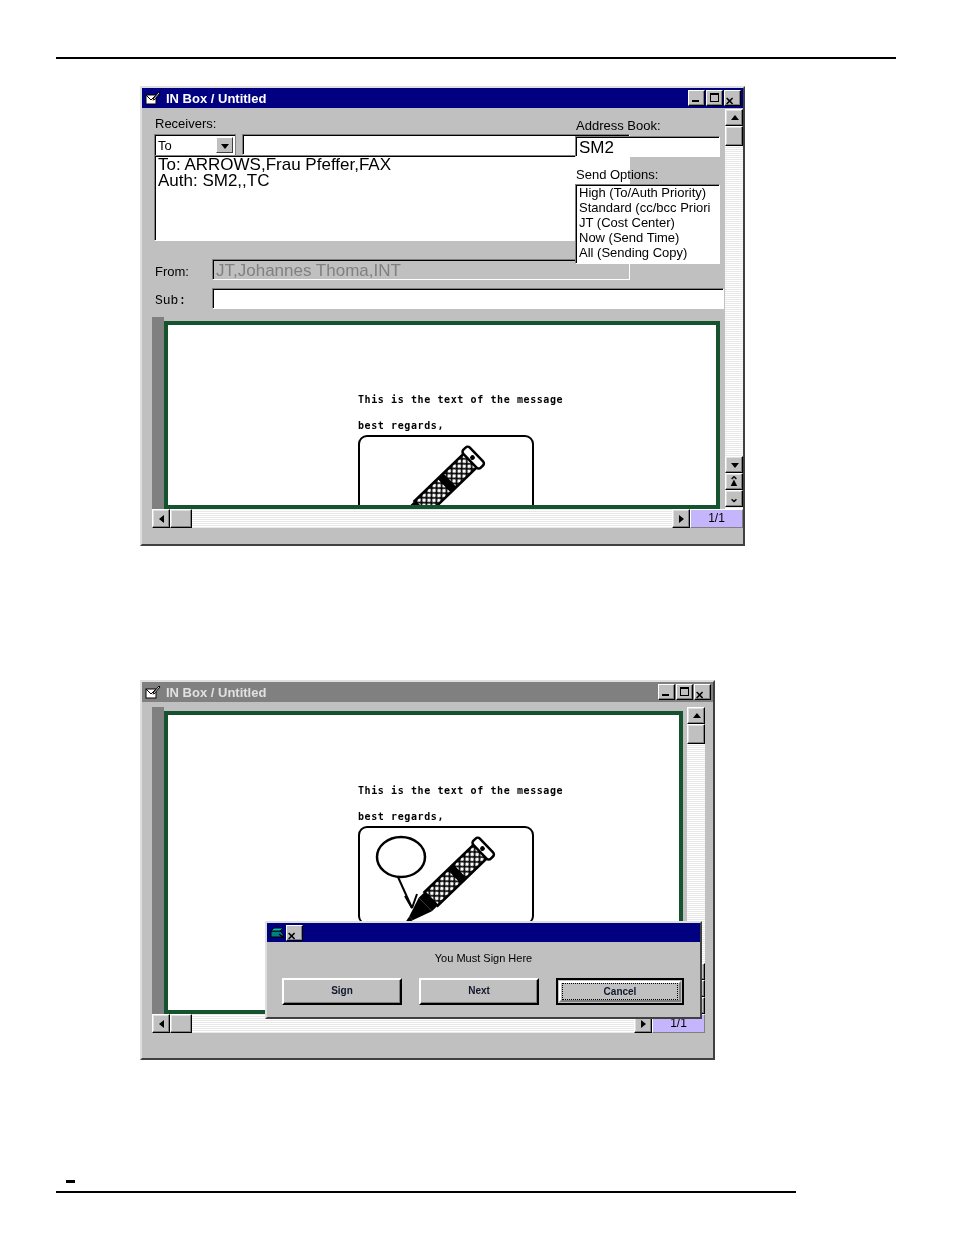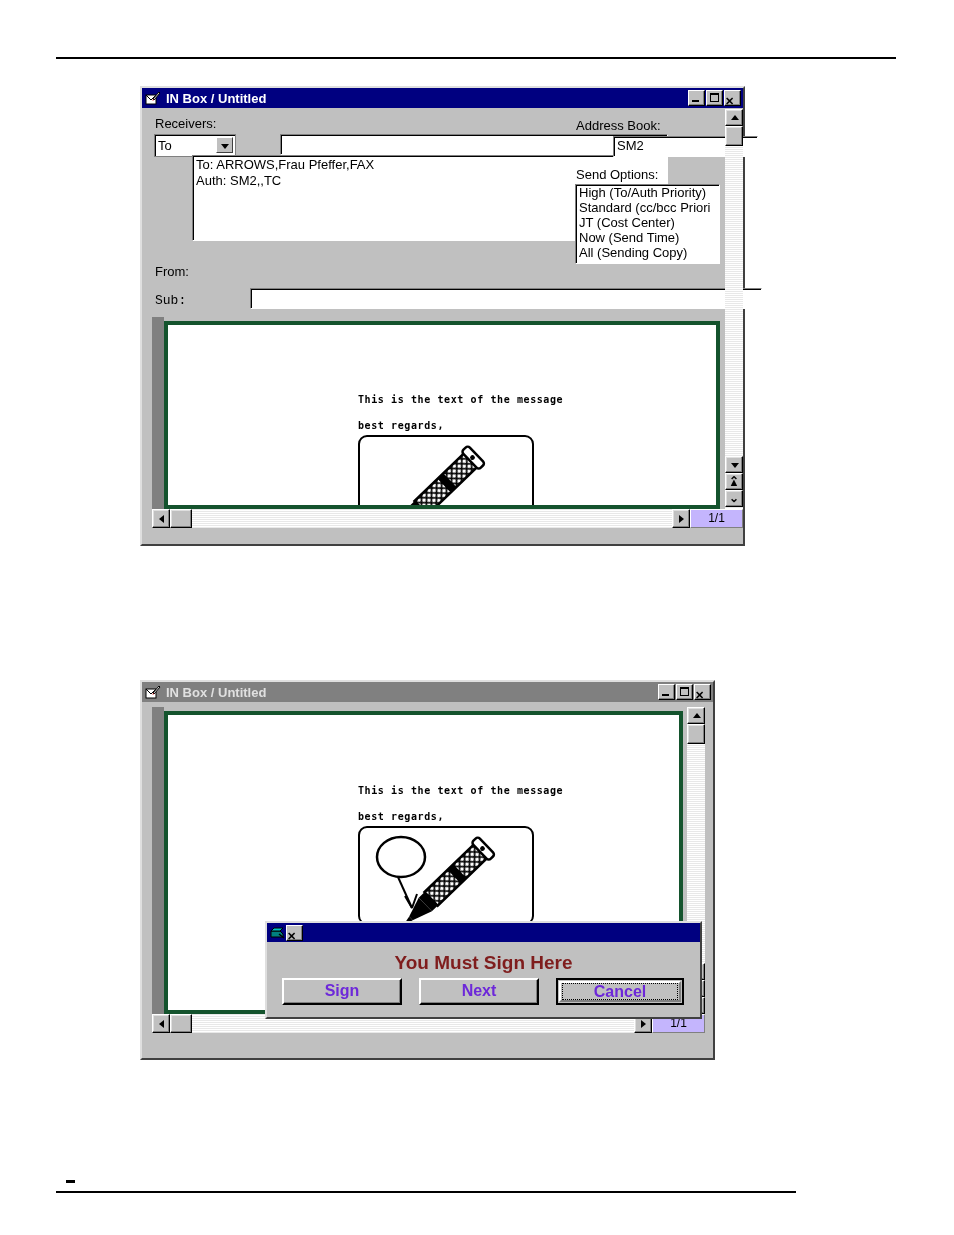--- a/index.html
+++ b/index.html
@@ -100,26 +100,25 @@
   }
   .field {
     position: absolute;
     background: #ffffff;
     box-sizing: border-box;
     border-top: 1px solid #808080;
     border-left: 1px solid #808080;
     border-right: 1px solid #ffffff;
     border-bottom: 1px solid #ffffff;
     box-shadow: inset 1px 1px 0 #000000;
-    font-size: 13px;
+    font-size: 17px;
     color: #000;
     padding: 1px 3px;
     overflow: hidden;
     white-space: nowrap;
-    margin-left: 38px;
   }
   .field.multi { white-space: pre; line-height: 16px; padding-top: 1px; }
   .field.disabled { color: #808080; background: #c0c0c0; }
   .combo {
     position: absolute;
     background: #ffffff;
     box-sizing: border-box;
     box-shadow: inset 1px 1px 0 #000000, inset -1px -1px 0 #ffffff;
     border: 1px solid #808080;
     font-size: 13px;
@@ -258,36 +257,36 @@
     height: 19px;
     background: #000080;
     display: flex; align-items: center;
     padding: 0 2px 0 3px;
     box-sizing: border-box;
   }
   .dlg-msg {
     position: absolute;
     width: 100%;
     text-align: center;
-    font-size: 19px;
-    font-weight: bold;
-    color: #7f1d1d;
+    font-size: 11px;
+    font-weight: normal;
+    color: #000000;
   }
   .btn {
     position: absolute;
     background: #c0c0c0;
     border-top: 2px solid #ffffff;
     border-left: 2px solid #ffffff;
     border-right: 2px solid #000000;
     border-bottom: 2px solid #000000;
     box-shadow: inset -1px -1px 0 #808080;
     box-sizing: border-box;
-    font-size: 16px;
+    font-size: 10px;
     font-weight: bold;
-    color: #6d28d9;
+    color: #0f172a;
     text-align: center;
     line-height: 22px;
     font-family: "Liberation Sans", sans-serif;
   }
   .focusdots {
     position: absolute; left: 4px; right: 4px; top: 3px; bottom: 3px;
     border: 1px dotted #000;
     box-sizing: border-box;
     pointer-events: none;
   }
@@ -328,20 +327,21 @@
           <span class="arrow-dn"></span>
         </span>
     </div>
 
     <div class="field" style="left:100px;top:46px;width:388px;height:21px;"></div>
 
     <div class="field multi" style="left:12px;top:67px;width:476px;height:86px;">To: ARROWS,Frau Pfeffer,FAX
 Auth: SM2,,TC</div>
 
     <div class="lbl" style="left:13px;top:176px;">From:</div>
+    <div class="field disabled" style="left:70px;top:171px;width:418px;height:21px;">JT,Johannes Thoma,INT</div>
 
     <div class="lbl" style="left:13px;top:205px;font-family:Liberation Mono, monospace;">Sub:</div>
     <div class="field" style="left:70px;top:200px;width:512px;height:21px;"></div>
 
     <div class="lbl" style="left:434px;top:30px;">Address Book:</div>
     <div class="field" style="left:433px;top:48px;width:145px;height:21px;">SM2</div>
 
     <div class="lbl" style="left:434px;top:79px;">Send Options:</div>
     <div class="listbox" style="left:433px;top:96px;width:145px;height:80px;">
       <div class="li">High   (To/Auth Priority)</div>

